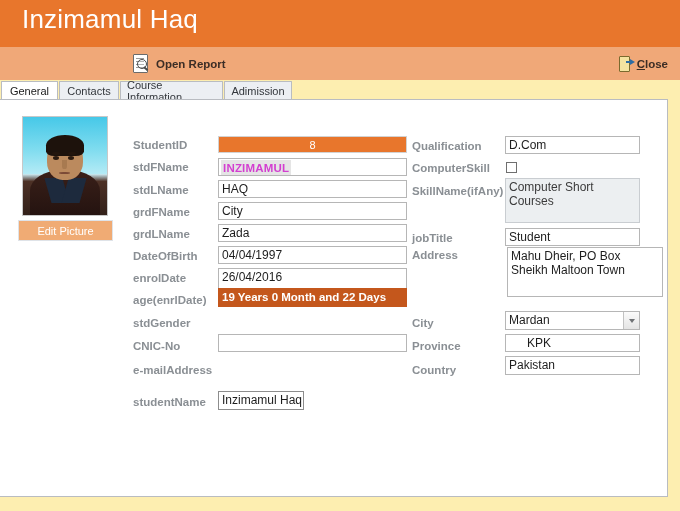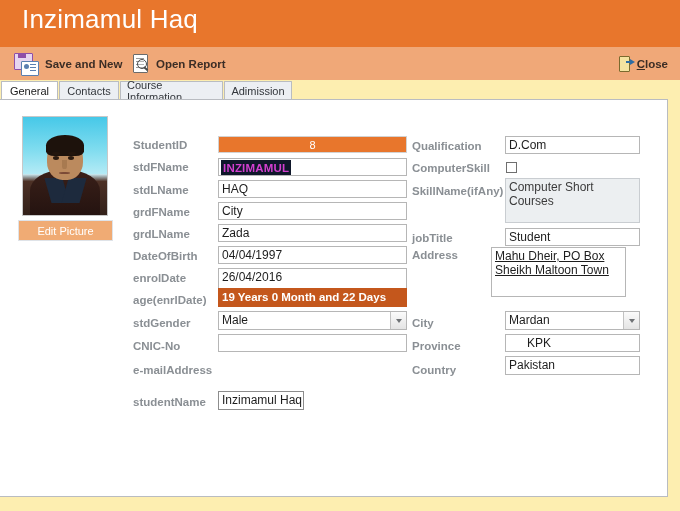--- a/index.html
+++ b/index.html
@@ -189,21 +189,21 @@
   .fld.readonly-orange{
     background:#e8762c;border:1px solid #d2d2d2;color:#ffffff;text-align:center;font-size:11px;
   }
   .fld.readonly-dark{
     background:#c4571c;border:1px solid #c4571c;color:#ffffff;font-size:11.5px;font-weight:bold;
   }
   .fld.disabled{background:#eceff1;border:1px solid #c9cdd1;color:#3b3b3b;}
   .fld.boxed{border:1px solid #8d8d8d;}
 
   .sel-text{
-    background:#0f172a;color:#d33fd0;font-weight:bold;font-size:11.5px;letter-spacing:.2px;
+    background:#e5e5e5;color:#d33fd0;font-weight:bold;font-size:11.5px;letter-spacing:.2px;
   }
 
   .combo{
     position:absolute;box-sizing:border-box;
     background:#ffffff;border:1px solid #b6b6b6;
     font-size:12px;color:#1d1d1d;padding:1px 3px;line-height:15px;
   }
   .combo .arw{
     position:absolute;right:0;top:0;width:15px;height:100%;
     background:linear-gradient(180deg,#fbfbfb,#e4e4e4);
@@ -224,27 +224,20 @@
 <body>
 
 <div class="app">
 
   <div class="titlebar">
     <div class="title">Inzimamul Haq</div>
   </div>
 
   <div class="toolbar">
 
-    <div class="tb-item tb-save">
-      <span class="ico-save">
-        <span class="disk"></span>
-          <span class="card"></span>
-      </span>
-      <span class="tb-label">Save and New</span>
-    </div>
 
     <div class="tb-item tb-report">
       <span class="ico-report">
         <span class="pg"></span>
           <span class="mag"></span>
       </span>
       <span class="tb-label">Open Report</span>
     </div>
 
     <div class="tb-item tb-close">
@@ -303,44 +296,40 @@
   <div class="lbl" style="left:133px;top:250px;">DateOfBirth</div>
   <div class="fld" style="left:218px;top:246px;width:189px;height:18px;">04/04/1997</div>
 
   <div class="lbl" style="left:133px;top:272px;">enrolDate</div>
   <div class="fld" style="left:218px;top:268px;width:189px;height:30px;">26/04/2016</div>
 
   <div class="lbl" style="left:133px;top:294px;">age(enrlDate)</div>
   <div class="fld readonly-dark" style="left:218px;top:288px;width:189px;height:19px;">19 Years 0 Month and 22 Days</div>
 
   <div class="lbl" style="left:133px;top:317px;">stdGender</div>
-  <div class="combo" style="left:218px;top:311px;width:189px;height:19px;">
-    <span>Male</span>
-    <span class="arw"></span>
-  </div>
 
   <div class="lbl" style="left:133px;top:340px;">CNIC-No</div>
   <div class="fld" style="left:218px;top:334px;width:189px;height:18px;"></div>
 
   <div class="lbl" style="left:133px;top:364px;">e-mailAddress</div>
 
   <div class="lbl" style="left:412px;top:140px;">Qualification</div>
   <div class="fld" style="left:505px;top:136px;width:135px;height:18px;">D.Com</div>
 
   <div class="lbl" style="left:412px;top:162px;">ComputerSkill</div>
   <div class="chk" style="left:506px;top:162px;"></div>
 
   <div class="lbl" style="left:412px;top:185px;">SkillName(ifAny)</div>
   <div class="fld disabled multiline" style="left:505px;top:178px;width:135px;height:45px;">Computer Short Courses</div>
 
   <div class="lbl" style="left:412px;top:232px;">jobTitle</div>
   <div class="fld" style="left:505px;top:228px;width:135px;height:18px;">Student</div>
 
   <div class="lbl" style="left:412px;top:249px;">Address</div>
-  <div class="fld multiline" style="left:491px;top:247px;width:135px;height:50px;text-decoration:underline;">Mahu Dheir, PO Box Sheikh Maltoon Town</div>
+  <div class="fld multiline" style="left:507px;top:247px;width:156px;height:50px;">Mahu Dheir, PO Box Sheikh Maltoon Town</div>
 
   <div class="lbl" style="left:412px;top:317px;">City</div>
   <div class="combo" style="left:505px;top:311px;width:135px;height:19px;">
     <span>Mardan</span>
     <span class="arw"></span>
   </div>
 
   <div class="lbl" style="left:412px;top:340px;text-align:right;">Province</div>
   <div class="fld" style="left:505px;top:334px;width:135px;height:18px;padding-left:21px;">KPK</div>
 

